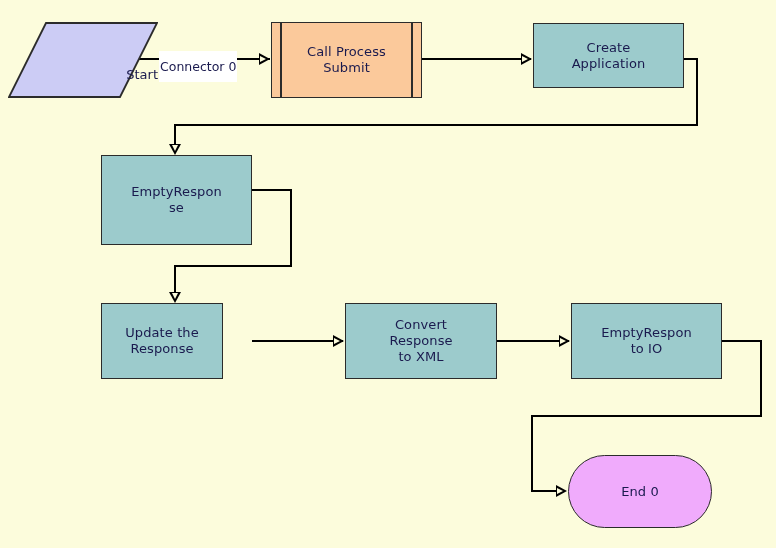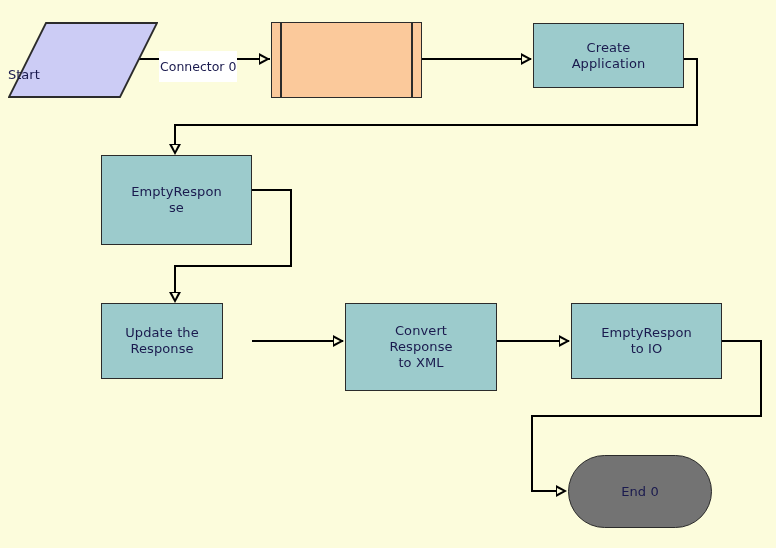--- a/index.html
+++ b/index.html
@@ -33,40 +33,40 @@
   .node .label {
     display: block;
     width: 100%;
     padding: 0 6px;
     box-sizing: border-box;
     white-space: pre-line;
   }
 
   .node-process   { background: #9ccbcc; }
   .node-subflow   { background: #fbc99b; }
-  .node-end       { background: #737373; border-radius: 38px; }
+  .node-end       { background: #f0abfc; border-radius: 38px; }
 
   
   .start-wrap {
     position: absolute;
     border: none;
     background: transparent;
   }
   .start-wrap svg {
     position: absolute;
     left: 0; top: 0;
   }
   .start-wrap .label {
     position: relative;
     z-index: 2;
     color: #1a1a4e;
     font-size: 13px;
     line-height: 16px;
     width: 100%;
-    text-align: left;
+    text-align: right;
     margin-top: 30px;
   }
 
   
   .bar {
     position: absolute;
     top: 0;
     bottom: 0;
     width: 1.6px;
     background: #2b2b2b;
@@ -165,38 +165,40 @@
   <div class="start-wrap" style="left:8px; top:22px; width:150px; height:76px; display:flex; align-items:center; justify-content:center;">
     <svg width="150" height="76" viewBox="0 0 150 76">
       <polygon points="38,1 149,1 112,75 1,75" fill="#ccccf5" stroke="#2b2b2b" stroke-width="1.8"></polygon>
     </svg>
     <span class="label">Start</span>
   </div>
 
   <div class="node node-subflow" style="left:271px; top:22px; width:151px; height:76px;">
     <span class="bar" style="left:8px;"></span>
     <span class="bar" style="right:8px;"></span>
+    <span class="label">Call Process
+Submit</span>
   </div>
 
   <div class="node node-process" style="left:533px; top:23px; width:151px; height:65px;">
     <span class="label">Create
 Application</span>
   </div>
 
   <div class="node node-process" style="left:101px; top:155px; width:151px; height:90px;align-items:center;">
     <span class="label">EmptyRespon
 se</span>
   </div>
 
   <div class="node node-process" style="left:101px; top:303px; width:122px; height:76px;">
     <span class="label">Update the
 Response</span>
   </div>
 
-  <div class="node node-process" style="left:345px; top:303px; width:152px; height:88px;">
+  <div class="node node-process" style="left:345px; top:303px; width:152px; height:76px;">
     <span class="label">Convert
 Response
 to XML</span>
   </div>
 
   <div class="node node-process" style="left:571px; top:303px; width:151px; height:76px;">
     <span class="label">EmptyRespon
 to IO</span>
   </div>
 

